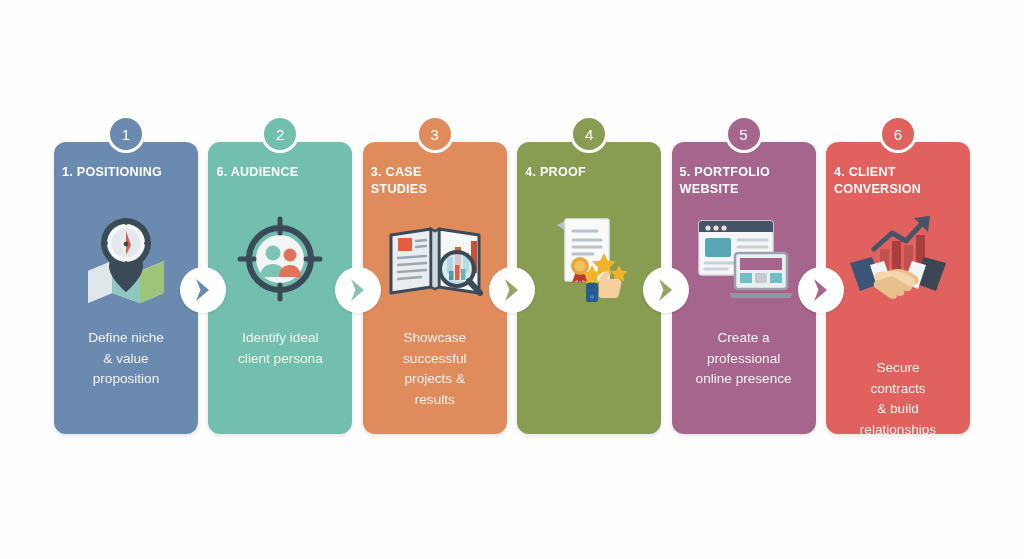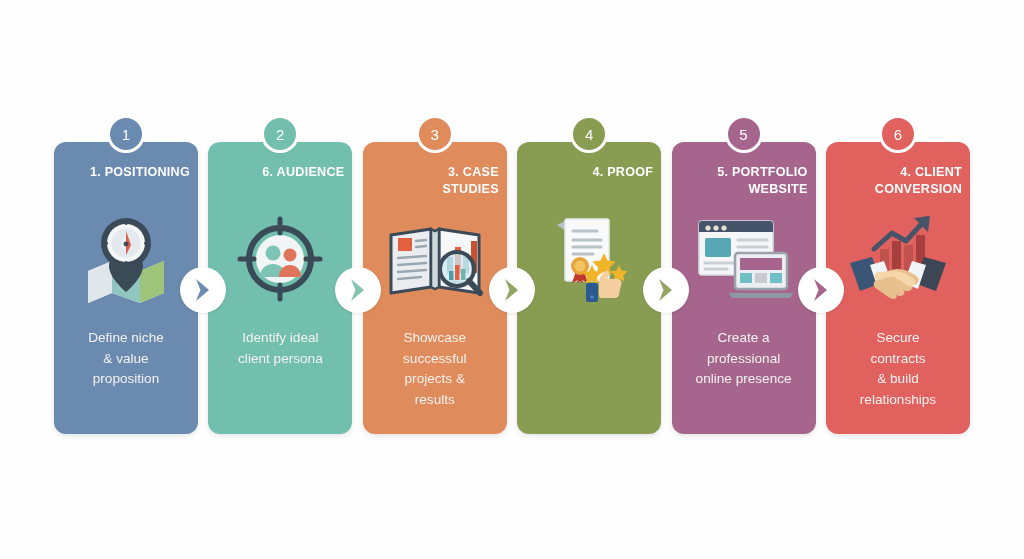--- a/index.html
+++ b/index.html
@@ -52,21 +52,21 @@
     font-size: 15px;
     font-weight: 400;
     letter-spacing: 0.2px;
     line-height: 1;
   }
   .card-title {
     position: absolute;
     left: 8px;
     right: 8px;
     top: 22px;
-    text-align: right;
+    text-align: left;
     color: #ffffff;
     font-size: 12.6px;
     font-weight: bold;
     line-height: 1.32;
     letter-spacing: 0.25px;
   }
   .card-icon {
     position: absolute;
     left: 0;
     right: 0;
@@ -276,21 +276,21 @@
   <path d="M28 36 L46 20 L60 28 L80 6" fill="none" stroke="#46546a" stroke-width="5" stroke-linecap="round" stroke-linejoin="round"></path>
   <path d="M68 5 L84 3 L82 19 Z" fill="#46546a"></path>
   <path d="M4 50 L26 44 L36 70 L14 78 Z" fill="#3b5577"></path>
   <path d="M100 50 L78 44 L68 70 L90 78 Z" fill="#3d4654"></path>
   <path d="M24 52 L38 48 L46 70 L32 76 Z" fill="#f2f5f7"></path>
   <path d="M80 52 L66 48 L58 70 L72 76 Z" fill="#f2f5f7"></path>
   <path d="M34 62 c6-4 13-6 18-6 c5 0 11 2 17 6 c4 2.5 5 6 2 8.5 c-2 1.8-4.5 1.6-7 0 c3 2 3 5.5 0 7 c-2.2 1.2-4.6 .7-6.8-.6 c2 1.8 1.4 4.6-1 5.6 c-2 .9-4 .4-6-.8 c1.2 1.6 .4 3.6-1.6 4 c-2 .5-4.5-.4-7-2.2 l-12-8.6 c-2.6-2-2.6-5.2 .4-7.4 z" fill="#e8c08e"></path>
   <path d="M48 58 c6 0 12 2.5 18 6.5 c3.6 2.4 4.4 5.6 1.6 7.8 c-2 1.6-4.4 1.4-6.8-.2 l-10-6.6 c-3-2-6-2.4-9.4-1.2 l-7 2.4 c-2.6 .9-5-.2-5.8-2.4 c-.8-2.2 .4-4.4 3-5.4 z" fill="#f5d7ab"></path>
 </svg>
         </div>
-        <div class="card-desc" style="white-space: pre-line;">Secure
+        <div class="card-desc" style="white-space: pre-line; margin-top: 30px;">Secure
 contracts
 &amp; build
 relationships</div>
       </div>
       <div class="connector" style="left: 126.2px;">
         <svg width="22" height="26" viewBox="0 0 22 26">
     <path d="M4 2 L17 13 L4 24 L8.5 13 Z" fill="#6a8ab0"></path>
   </svg>
       </div>
       <div class="connector" style="left: 280.6px;">

